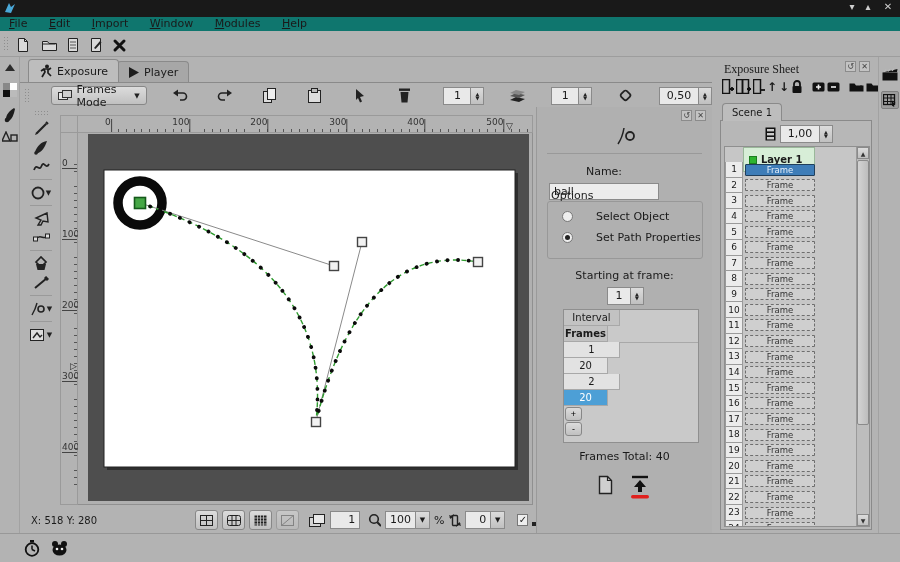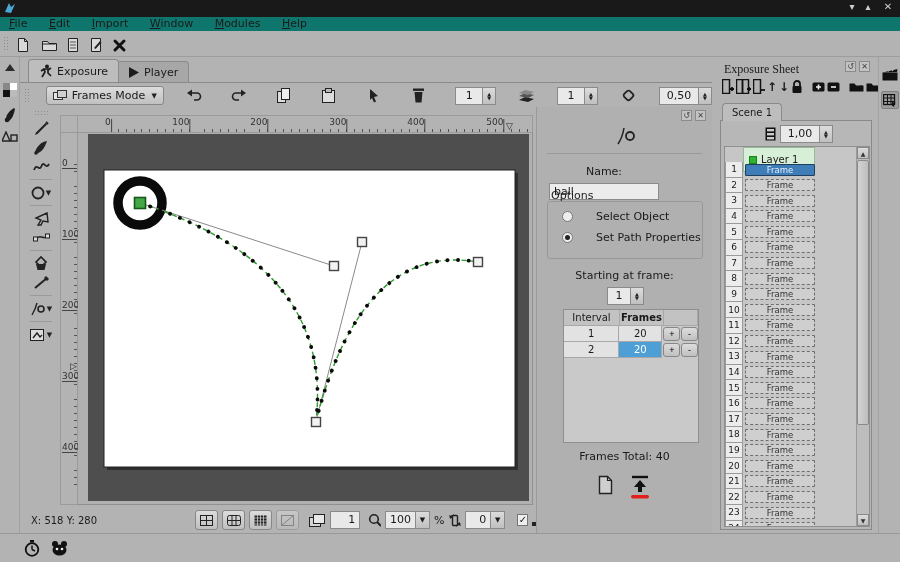--- a/index.html
+++ b/index.html
@@ -32,21 +32,21 @@
   .rightdock .active { background:#9c9c9c; border:1px solid #7f7f7f; border-radius:2px; }
 
   
   .tab { position:absolute; top:59px; height:23px; display:flex; align-items:center; gap:5px;
          padding:0 10px; border:1px solid #8a8a8a; border-bottom:none; border-radius:4px 4px 0 0; font-size:11px; }
   .tab.active { background:#bdbdbd; z-index:3; }
   .tab.inactive { background:#a7a7a7; top:61px; height:21px; }
   .tabline { position:absolute; left:20px; top:82px; width:692px; height:1px; background:#8a8a8a; }
 
   
-  .ftbar { position:absolute; left:24px; top:84px; width:688px; height:23px; display:flex; align-items:center; gap:16px; }
+  .ftbar { position:absolute; left:24px; top:84px; width:688px; height:23px; display:flex; align-items:center; gap:22px; }
   .combo { display:flex; align-items:center; gap:5px; height:19px; padding:0 6px;
            border:1px solid #878787; border-radius:3px; background:linear-gradient(#dcdcdc,#c0c0c0); }
   .btn { border:1px solid #878787; border-radius:3px; background:linear-gradient(#dcdcdc,#c0c0c0);
          display:flex; align-items:center; justify-content:center; }
   .spin { display:flex; height:18px; }
   .spin .val { background:#e9e9e9; border:1px solid #8a8a8a; text-align:center; font-size:11px; line-height:16px; }
   .spin .arr { width:13px; border:1px solid #8a8a8a; border-left:none; background:linear-gradient(#dcdcdc,#c0c0c0);
                display:flex; flex-direction:column; align-items:center; justify-content:center; font-size:5px; line-height:4px; color:#222; }
 
   
@@ -95,21 +95,21 @@
   .namerow { position:absolute; left:12px; top:58px; display:flex; align-items:center; gap:5px;flex-direction:column; }
   .nameinput { width:110px; height:17px; background:#ececec; border:1px solid #8a8a8a; padding:0 4px; line-height:15px; }
   .optlabel { position:absolute; left:14px; top:82px; }
   .groupbox { position:absolute; left:10px; top:94px; width:156px; height:58px; border:1px solid #989898; border-radius:3px; }
   .radio-row { display:flex; align-items:center; gap:23px; margin:8px 0 0 14px; }
   .radio { width:11px; height:11px; border:1px solid #777; border-radius:50%; background:#eee; position:relative; }
   .radio.on::after { content:""; position:absolute; left:2px; top:2px; width:5px; height:5px; border-radius:50%; background:#222; }
   .startlbl { position:absolute; left:0; right:0; top:162px; text-align:center; }
   .startspin { position:absolute; left:70px; top:180px; }
   .ttable { position:absolute; left:26px; top:202px; width:136px; height:134px; background:#c9c9c9; border:1px solid #8f8f8f; }
-  .trow { display:flex; height:16px; }
+  .trow { display:flex; height:32px;flex-direction:column; }
   .tcell { border-right:1px solid #a8a8a8; border-bottom:1px solid #a8a8a8; font-size:10px; text-align:center; line-height:15px; }
   .tc1 { width:56px; } .tc2 { width:44px; }
   .thead { background:#c2c2c2; }
   .tdata { background:#e2e2e2; }
   .tsel  { background:#4d9fd6; color:#fff; }
   .pm { width:17px; height:14px; margin:1px 0 0 1px; font-size:9px; line-height:12px; }
   .totallbl { position:absolute; left:0; right:0; top:343px; text-align:center; }
   .applyrow { position:absolute; left:0; right:0; top:368px; display:flex; justify-content:center; gap:14px; }
 
   
@@ -117,21 +117,21 @@
   .xtitle { position:absolute; left:8px; top:5px; font-size:12px;font-family:Liberation Serif, serif; }
   .xtoolbar { position:absolute; left:6px; top:22px; display:flex; align-items:center; gap:2px; }
   .xgap { width:5px; }
   .scenetab { position:absolute; left:6px; top:46px; width:60px; height:18px; background:#bdbdbd;
               border:1px solid #8a8a8a; border-bottom:none; border-radius:4px 4px 0 0;
               text-align:center; line-height:17px; font-size:10px; z-index:2; }
   .xframebox { position:absolute; left:4px; top:63px; width:152px; height:410px; border:1px solid #8a8a8a; background:#b7b7b7; }
   .fpsrow { position:absolute; left:44px; top:4px; display:flex; align-items:center; gap:4px; }
   .xtable { position:absolute; left:3px; top:25px; width:146px; height:381px; background:#c6c6c6; border:1px solid #8f8f8f; overflow:hidden; }
   .layerhead { position:absolute; left:18px; top:0; width:72px; height:25px; background:#d7eed7; border:1px solid #9ab89a;
-               display:flex; align-items:center; gap:4px; font-size:10px; padding-left:5px; }
+               display:flex; align-items:center; gap:4px; font-size:10px; padding-left:5px;font-weight:bold; }
   .lsq { width:8px; height:8px; background:#2eb430; border:1px solid #1d7d20; }
   .xrows { position:absolute; left:0; top:15px; width:132px; }
   .xrow { display:flex; height:15.6px; }
   .xnum { width:18px; background:#ececec; border:1px solid #9a9a9a; border-top:none;
           font-size:9px; display:flex; align-items:center; justify-content:center; }
   .xframe { width:70px; margin:1.5px 0 0 2px; height:12px; border:1px dashed #6e6e6e; background:#cfcfcf;
             font-size:8.5px; color:#333; text-align:center; line-height:11px; border-radius:1px; }
   .xframe.sel { background:#3e7db8; border:1px solid #203f5c; color:#e4eefa; }
   .xscroll { position:absolute; right:0; top:0; width:13px; height:100%; background:#bdbdbd; border-left:1px solid #9a9a9a; }
   .sbtn { position:absolute; left:0; width:12px; height:12px; background:linear-gradient(#dcdcdc,#bfbfbf);

